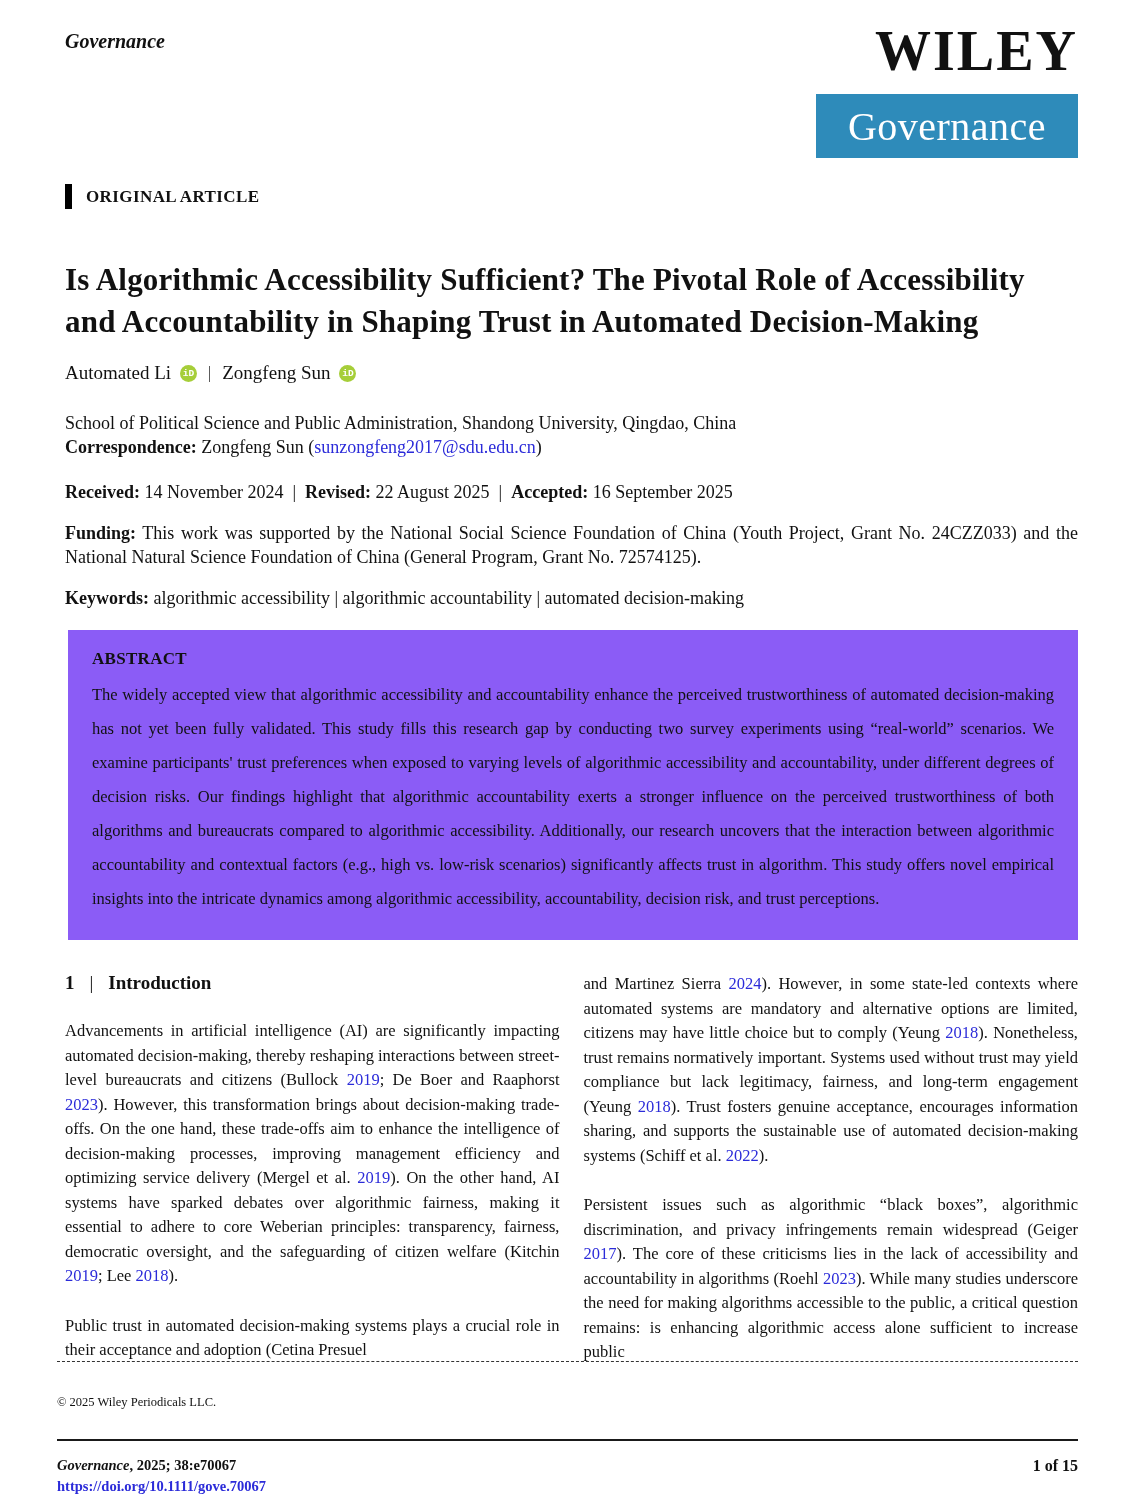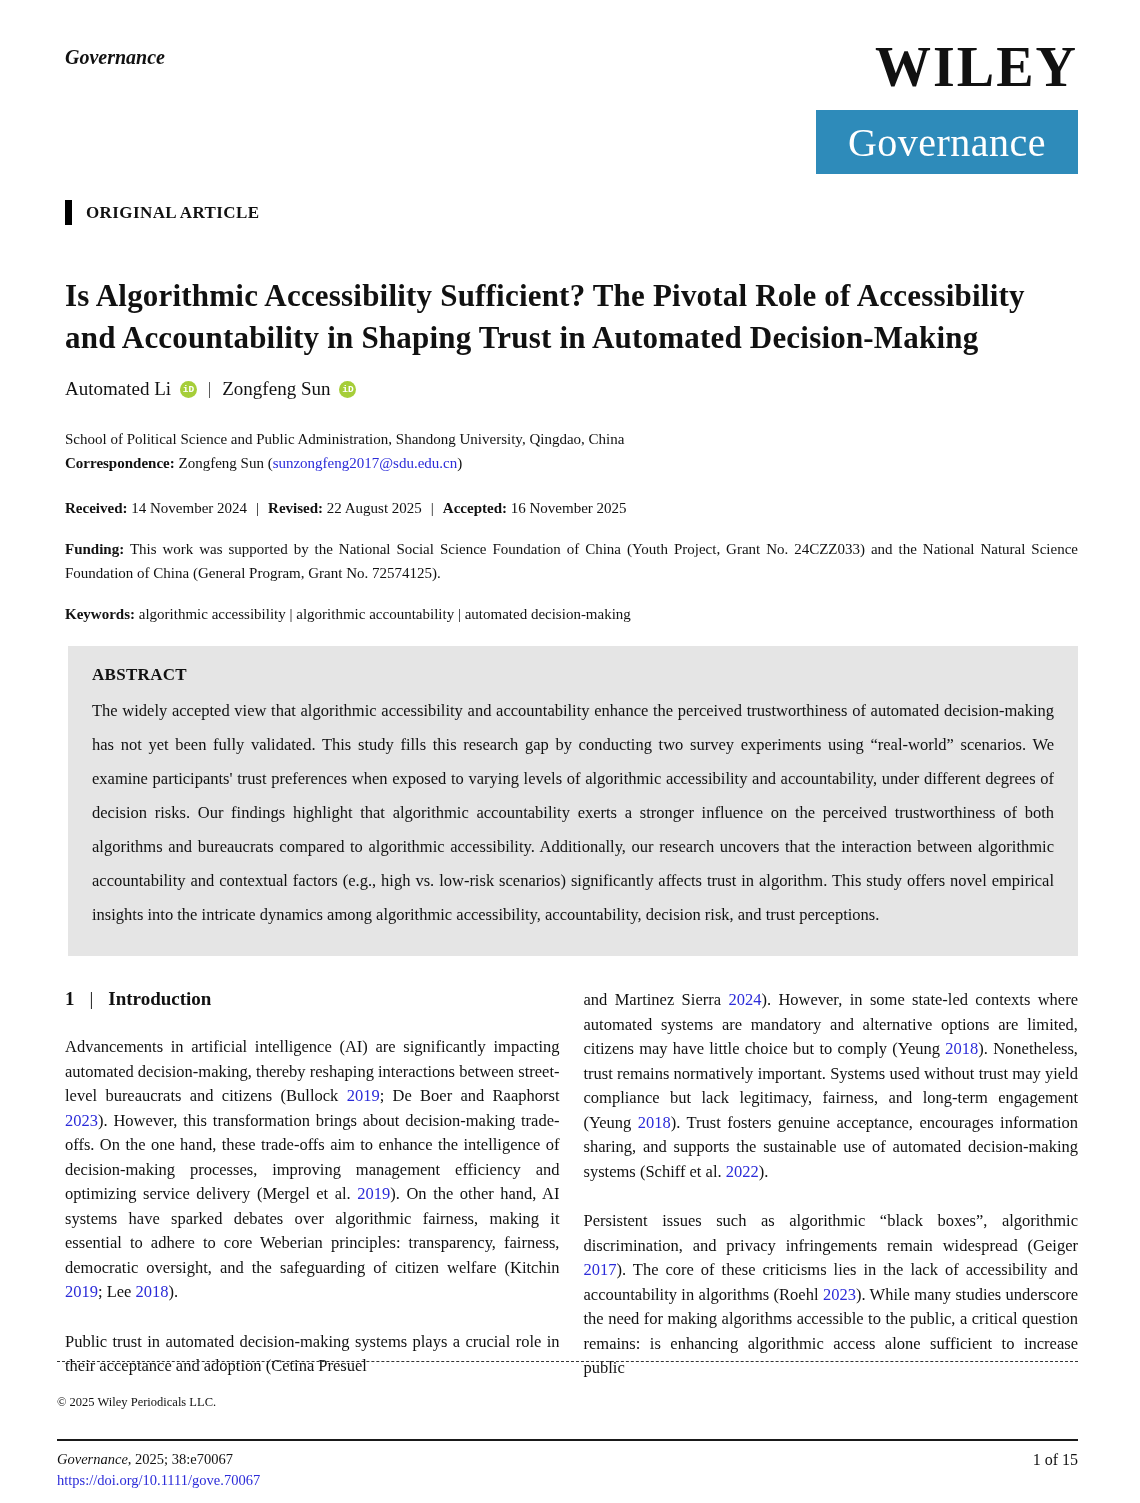--- a/index.html
+++ b/index.html
@@ -8,21 +8,21 @@
     --orcid:#A6CE39;
     --link:#2B2BD9;
   }
   *{margin:0;padding:0;box-sizing:border-box;}
   html,body{background:#fff;}
   .page{
     position:relative;
     width:1140px;height:1503px;
     background:#fff;color:var(--ink);
     font-family:"Liberation Serif","DejaVu Serif",serif;
-    padding:42px 62px 0 65px;
+    padding:26px 62px 0 65px;
     overflow:hidden;
   }
   
   .masthead{display:flex;justify-content:space-between;align-items:flex-start;}
   .journal-name{font-size:20px;font-weight:700;font-style:italic;padding-top:4px;}
   .brand-col{display:flex;flex-direction:column;align-items:flex-end;}
   .wiley{font-size:56px;line-height:50px;font-weight:700;letter-spacing:2px;}
   .badge{
     margin-top:18px;background:var(--accent);color:#fff;
     width:262px;height:64px;display:flex;align-items:center;justify-content:center;
@@ -36,50 +36,50 @@
     margin-top:50px;font-size:31px;line-height:42px;font-weight:700;letter-spacing:0.2px;
     max-width:1000px;
   }
   .authors{margin-top:19px;font-size:19px;display:flex;align-items:center;gap:9px;}
   .orcid{
     display:inline-block;width:17px;height:17px;border-radius:50%;
     background:var(--orcid);color:#fff;font-size:9.5px;font-weight:700;
     text-align:center;line-height:17px;font-family:Liberation Mono, monospace;
   }
   .authors .sep{color:#333;font-size:16px;padding:0 2px;}
-  .meta{font-size:15px;line-height:24px;font-family:Liberation Serif, serif;}
+  .meta{font-size:18px;line-height:24px;font-family:Liberation Serif, serif;}
   .affiliation{margin-top:27px;}
   .correspondence{}
   .received{margin-top:21px;}
   .received .vsep{padding:0 9px;}
   .funding{margin-top:17px;max-width:1013px;text-align:justify;}
   .keywords{margin-top:17px;}
   .meta b{font-weight:700;}
   a.link,a.cite{color:var(--link);text-decoration:none;cursor:pointer;}
   
   .abstract{
-    margin-top:20px;margin-left:3px;background:#e5e5e5;
+    margin-top:20px;margin-left:3px;background:#8b5cf6;
     padding:19px 24px 24px 24px;
   }
   .abstract h2{font-size:17px;font-weight:700;letter-spacing:0.3px;}
   .abstract p{margin-top:9px;font-size:16.5px;line-height:34px;text-align:justify;}
   
   .cols{display:flex;gap:24px;margin-top:32px;}
   .col{flex:1;min-width:0;}
   .sec-head{font-size:19px;font-weight:700;display:flex;align-items:baseline;}
   .sec-head .hsep{margin:0 15px;font-weight:400;}
   .col p{font-size:16.5px;line-height:24.5px;text-align:justify;}
   .col .sec-head + p{margin-top:25px;}
   .col p + p{margin-top:25px;}
   
   .foot{position:absolute;left:57px;right:62px;top:1361px;}
   .dashed-rule{border-top:1.6px dashed #333;height:0;}
   .copyright{margin-top:33px;font-size:12.5px;}
   .solid-rule{margin-top:29px;border-top:2px solid #1a1a1a;height:0;}
-  .foot-row{margin-top:8px;display:flex;justify-content:space-between;align-items:flex-start;}
+  .foot-row{margin-top:14px;display:flex;justify-content:space-between;align-items:flex-start;font-weight:bold;}
   .foot-cite{font-size:14.5px;line-height:21px;}
   .page-num{font-size:16px;padding-top:2px;}
 </style>
 </head>
 <body>
 
 <div class="page">
 
   <div class="masthead">
     <div class="journal-name">Governance</div>
@@ -101,21 +101,21 @@
     <span class="orcid">iD</span>
     <span class="sep">|</span>
     <span>Zongfeng Sun</span>
     <span class="orcid">iD</span>
   </div>
 
   <p class="meta affiliation">School of Political Science and Public Administration, Shandong University, Qingdao, China</p>
 
   <p class="meta correspondence"><b>Correspondence:</b><span><span> Zongfeng Sun (</span><a class="cite">sunzongfeng2017@sdu.edu.cn</a><span>)</span></span></p>
 
-  <p class="meta received"><b>Received:</b>&nbsp;<span>14 November 2024</span><span class="vsep">|</span><b>Revised:</b>&nbsp;<span>22 August 2025</span><span class="vsep">|</span><b>Accepted:</b>&nbsp;<span>16 November 2025</span></p>
+  <p class="meta received"><b>Received:</b>&nbsp;<span>14 November 2024</span><span class="vsep">|</span><b>Revised:</b>&nbsp;<span>22 August 2025</span><span class="vsep">|</span><b>Accepted:</b>&nbsp;<span>16 September 2025</span></p>
 
   <p class="meta funding"><b>Funding:</b><span> This work was supported by the National Social Science Foundation of China (Youth Project, Grant No. 24CZZ033) and the National Natural Science Foundation of China (General Program, Grant No. 72574125).</span></p>
 
   <p class="meta keywords"><b>Keywords:</b><span> algorithmic accessibility | algorithmic accountability | automated decision-making</span></p>
 
   <div class="abstract">
     <h2>ABSTRACT</h2>
     <p>The widely accepted view that algorithmic accessibility and accountability enhance the perceived trustworthiness of automated decision-making has not yet been fully validated. This study fills this research gap by conducting two survey experiments using “real-world” scenarios. We examine participants' trust preferences when exposed to varying levels of algorithmic accessibility and accountability, under different degrees of decision risks. Our findings highlight that algorithmic accountability exerts a stronger influence on the perceived trustworthiness of both algorithms and bureaucrats compared to algorithmic accessibility. Additionally, our research uncovers that the interaction between algorithmic accountability and contextual factors (e.g., high vs. low-risk scenarios) significantly affects trust in algorithm. This study offers novel empirical insights into the intricate dynamics among algorithmic accessibility, accountability, decision risk, and trust perceptions.</p>
   </div>
 

